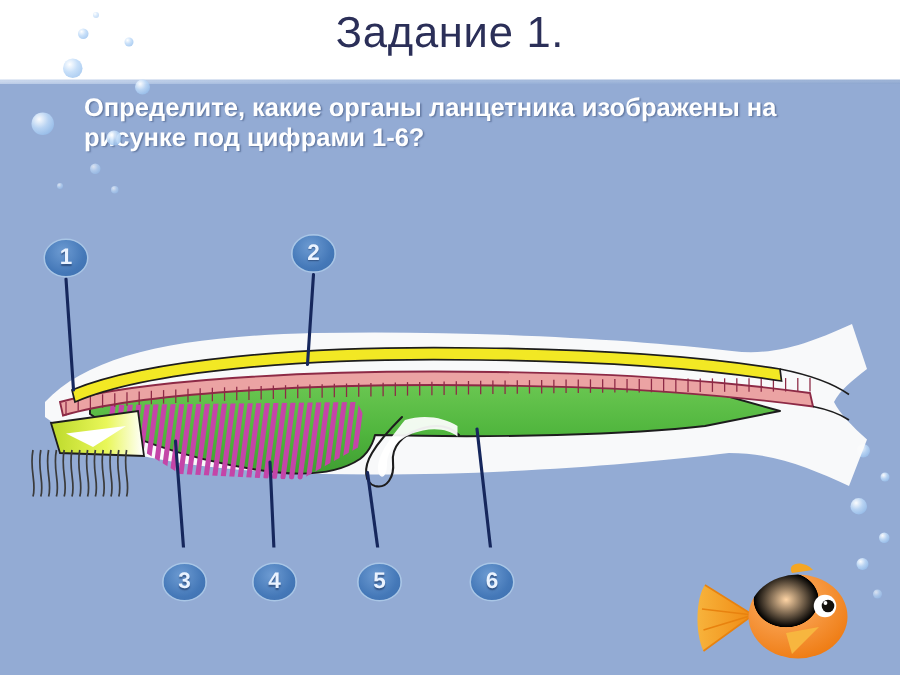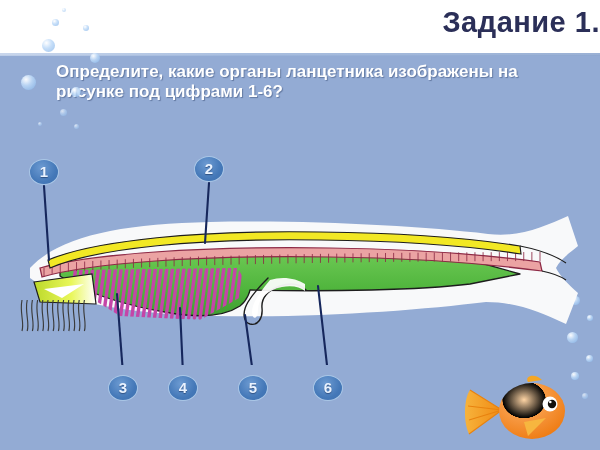--- a/index.html
+++ b/index.html
@@ -28,25 +28,25 @@
     position: absolute;
     left: 0; top: 53px;
     width: 600px; height: 3px;
     background: linear-gradient(to right, #c3d2ea 0%, #9fb7dc 40%, #8fa8d0 100%);
     opacity: .9;
   }
   #slide-title {
     position: absolute;
     left: 0; top: 6px;
     width: 600px;
-    text-align: right;
+    text-align: center;
     font-size: 29px;
     letter-spacing: .5px;
     color: #2b2f58;
-    font-weight: 700;
+    font-weight: 400;
     white-space: nowrap;
   }
 
   
   #question {
     position: absolute;
     left: 56px; top: 62px;
     width: 512px;
     font-size: 17px;
     font-weight: bold;

